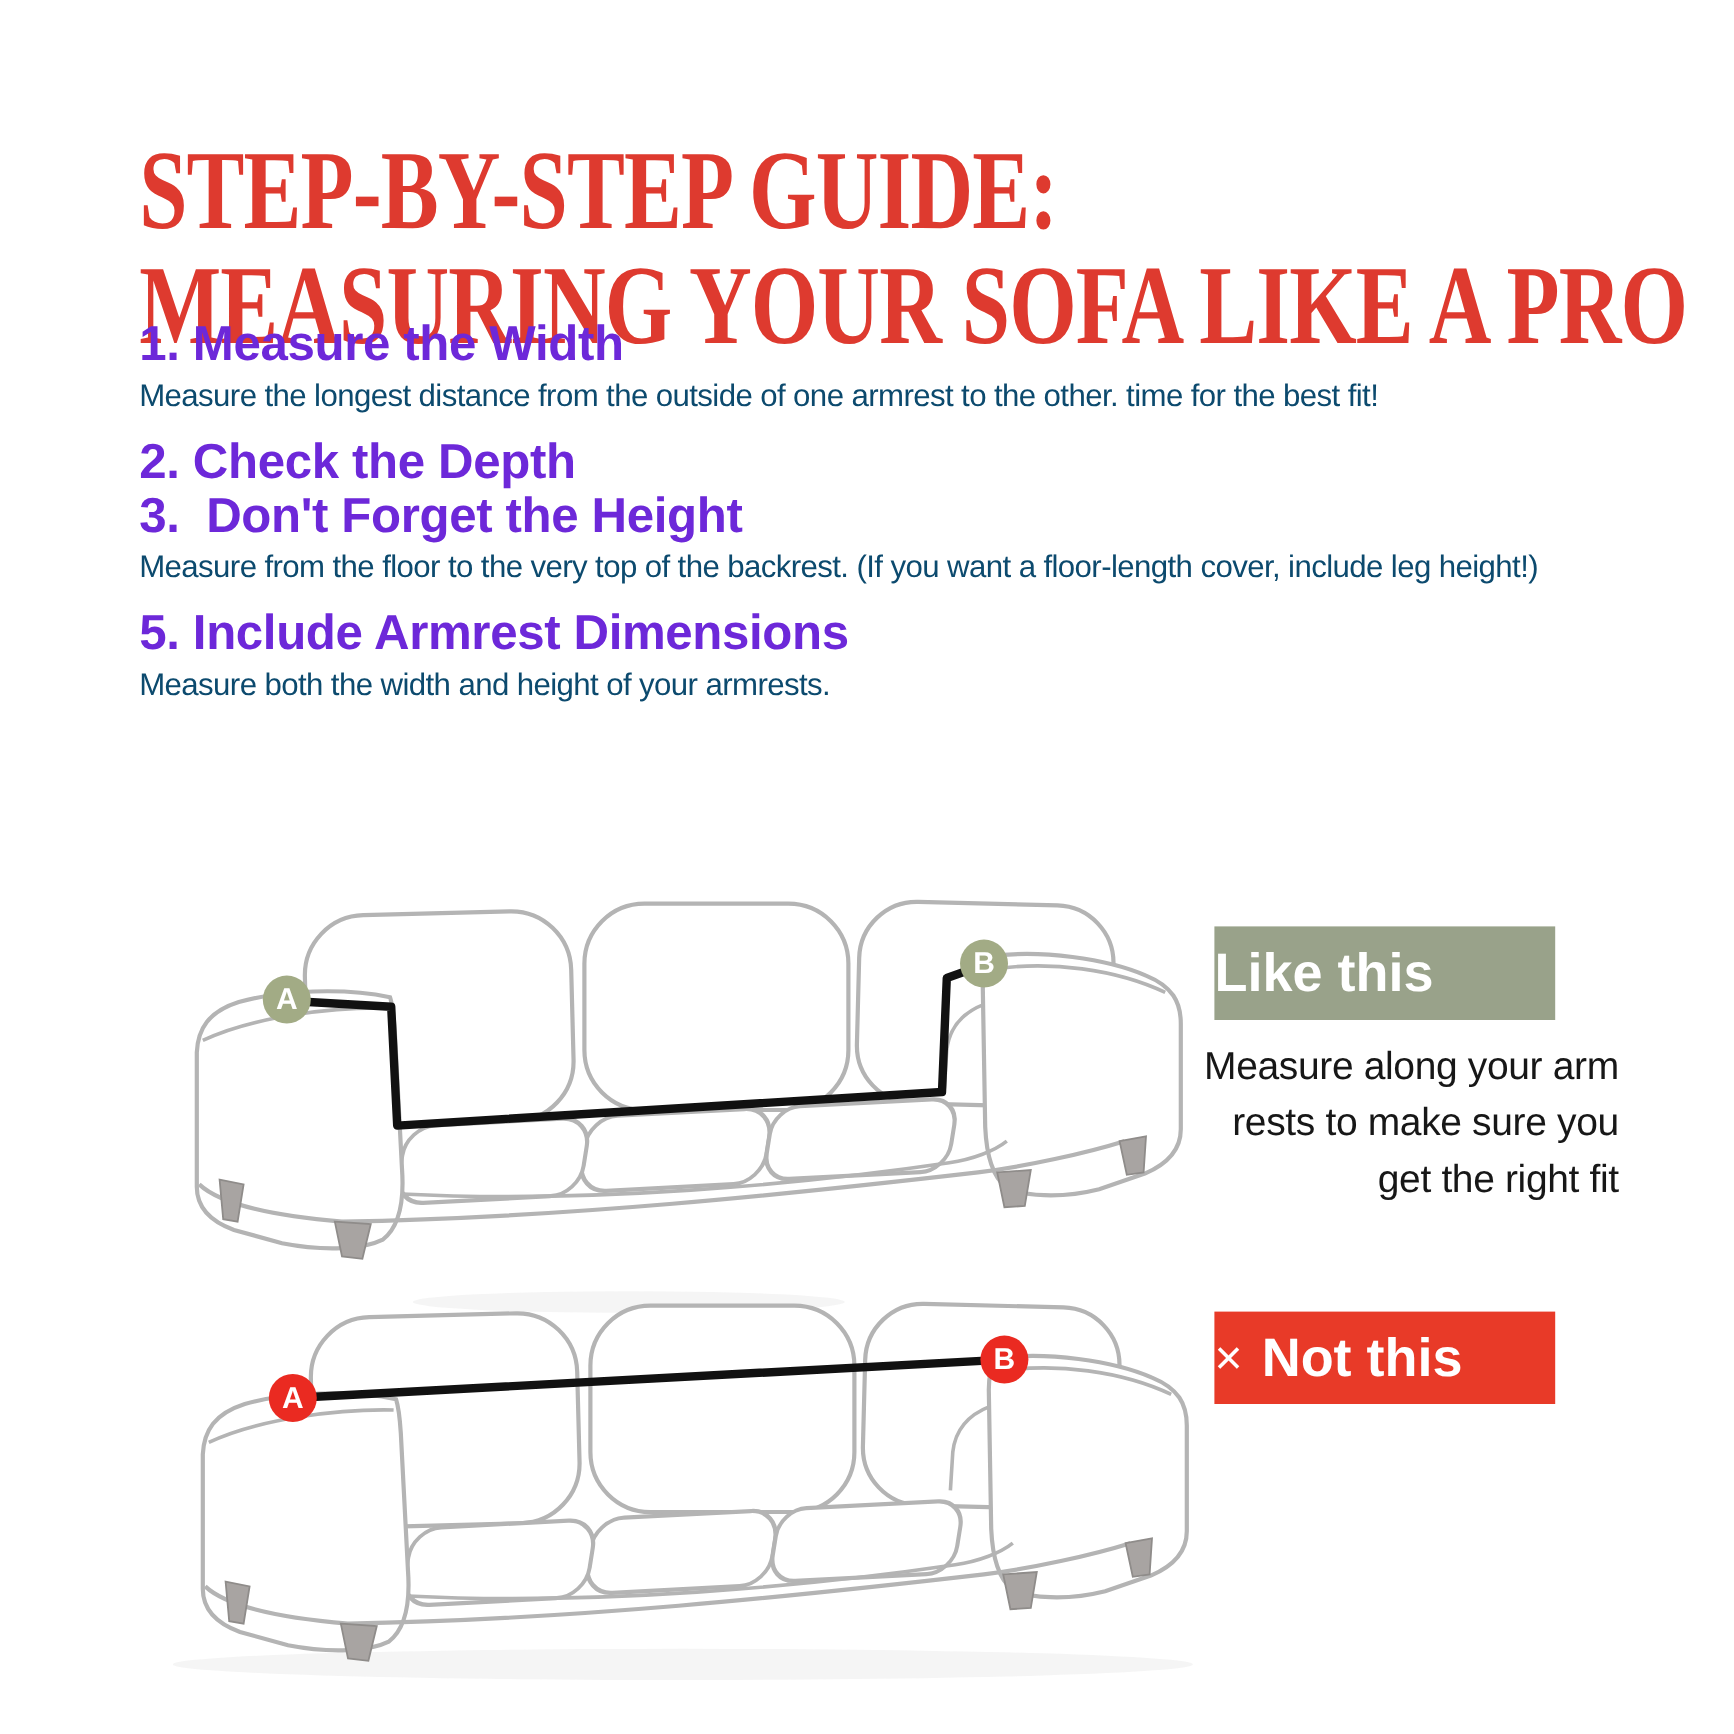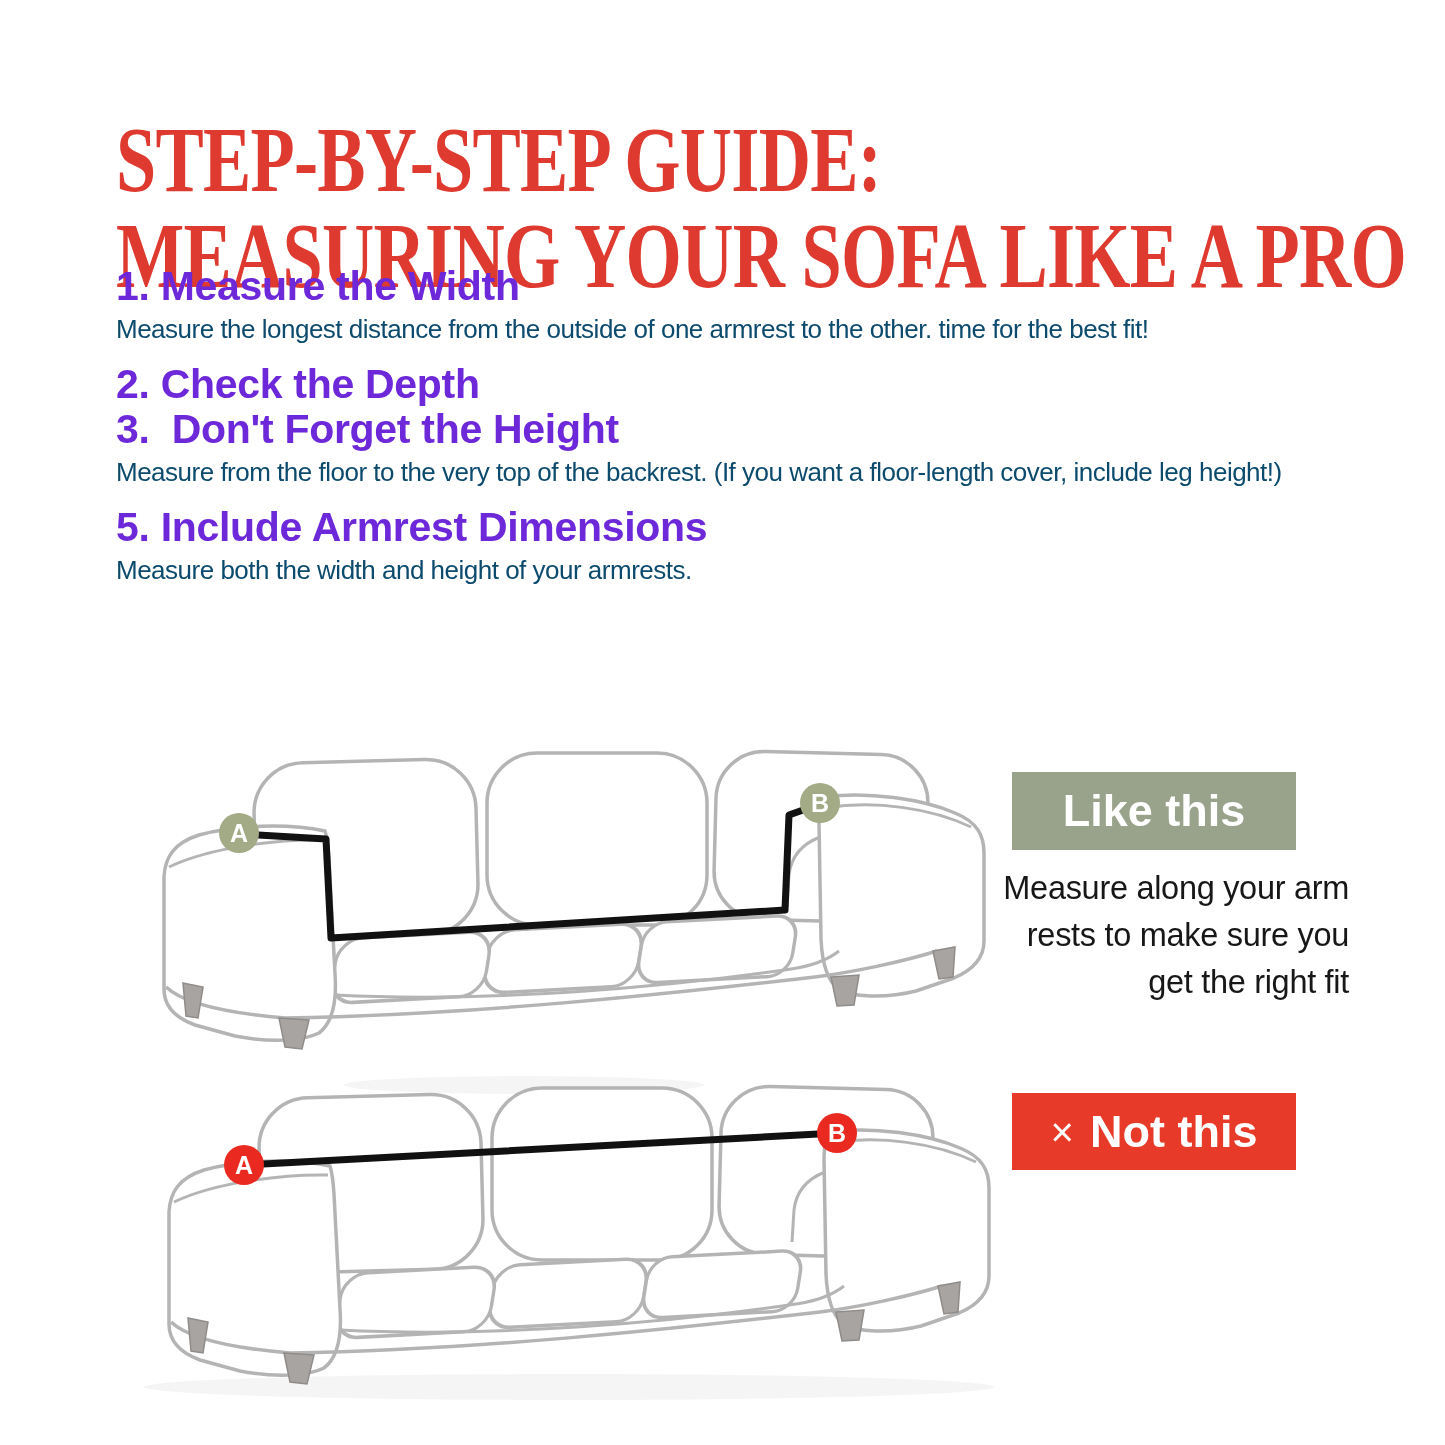--- a/index.html
+++ b/index.html
@@ -37,21 +37,21 @@
   .marker{
     position:absolute;width:40px;height:40px;border-radius:50%;
     display:flex;align-items:center;justify-content:center;
     color:#ffffff;font-size:25px;font-weight:bold;
   }
   .marker.green{background:#A2AB85;}
   .marker.red{background:#EA2A21;}
   
   .badge{
     position:absolute;left:968px;width:284px;height:78px;
-    display:flex;align-items:center;justify-content:center;gap:16px;
+    display:flex;align-items:center;justify-content:flex-start;gap:16px;
   }
   .badge-like{top:772px;background:#99A28A;}
   .badge-not{top:1093px;background:#E83A28;height:77px;}
   .badge .label{color:#ffffff;font-size:45px;font-weight:bold;letter-spacing:0;}
   .badge .xmark{color:#ffffff;font-size:40px;font-weight:400;line-height:1;}
   .desc{
     position:absolute;text-align:right;color:#171717;
     font-size:32.5px;line-height:47px;letter-spacing:-0.3px;white-space:pre-line;
   }
   .desc-like{left:925px;top:865px;width:380px;}

